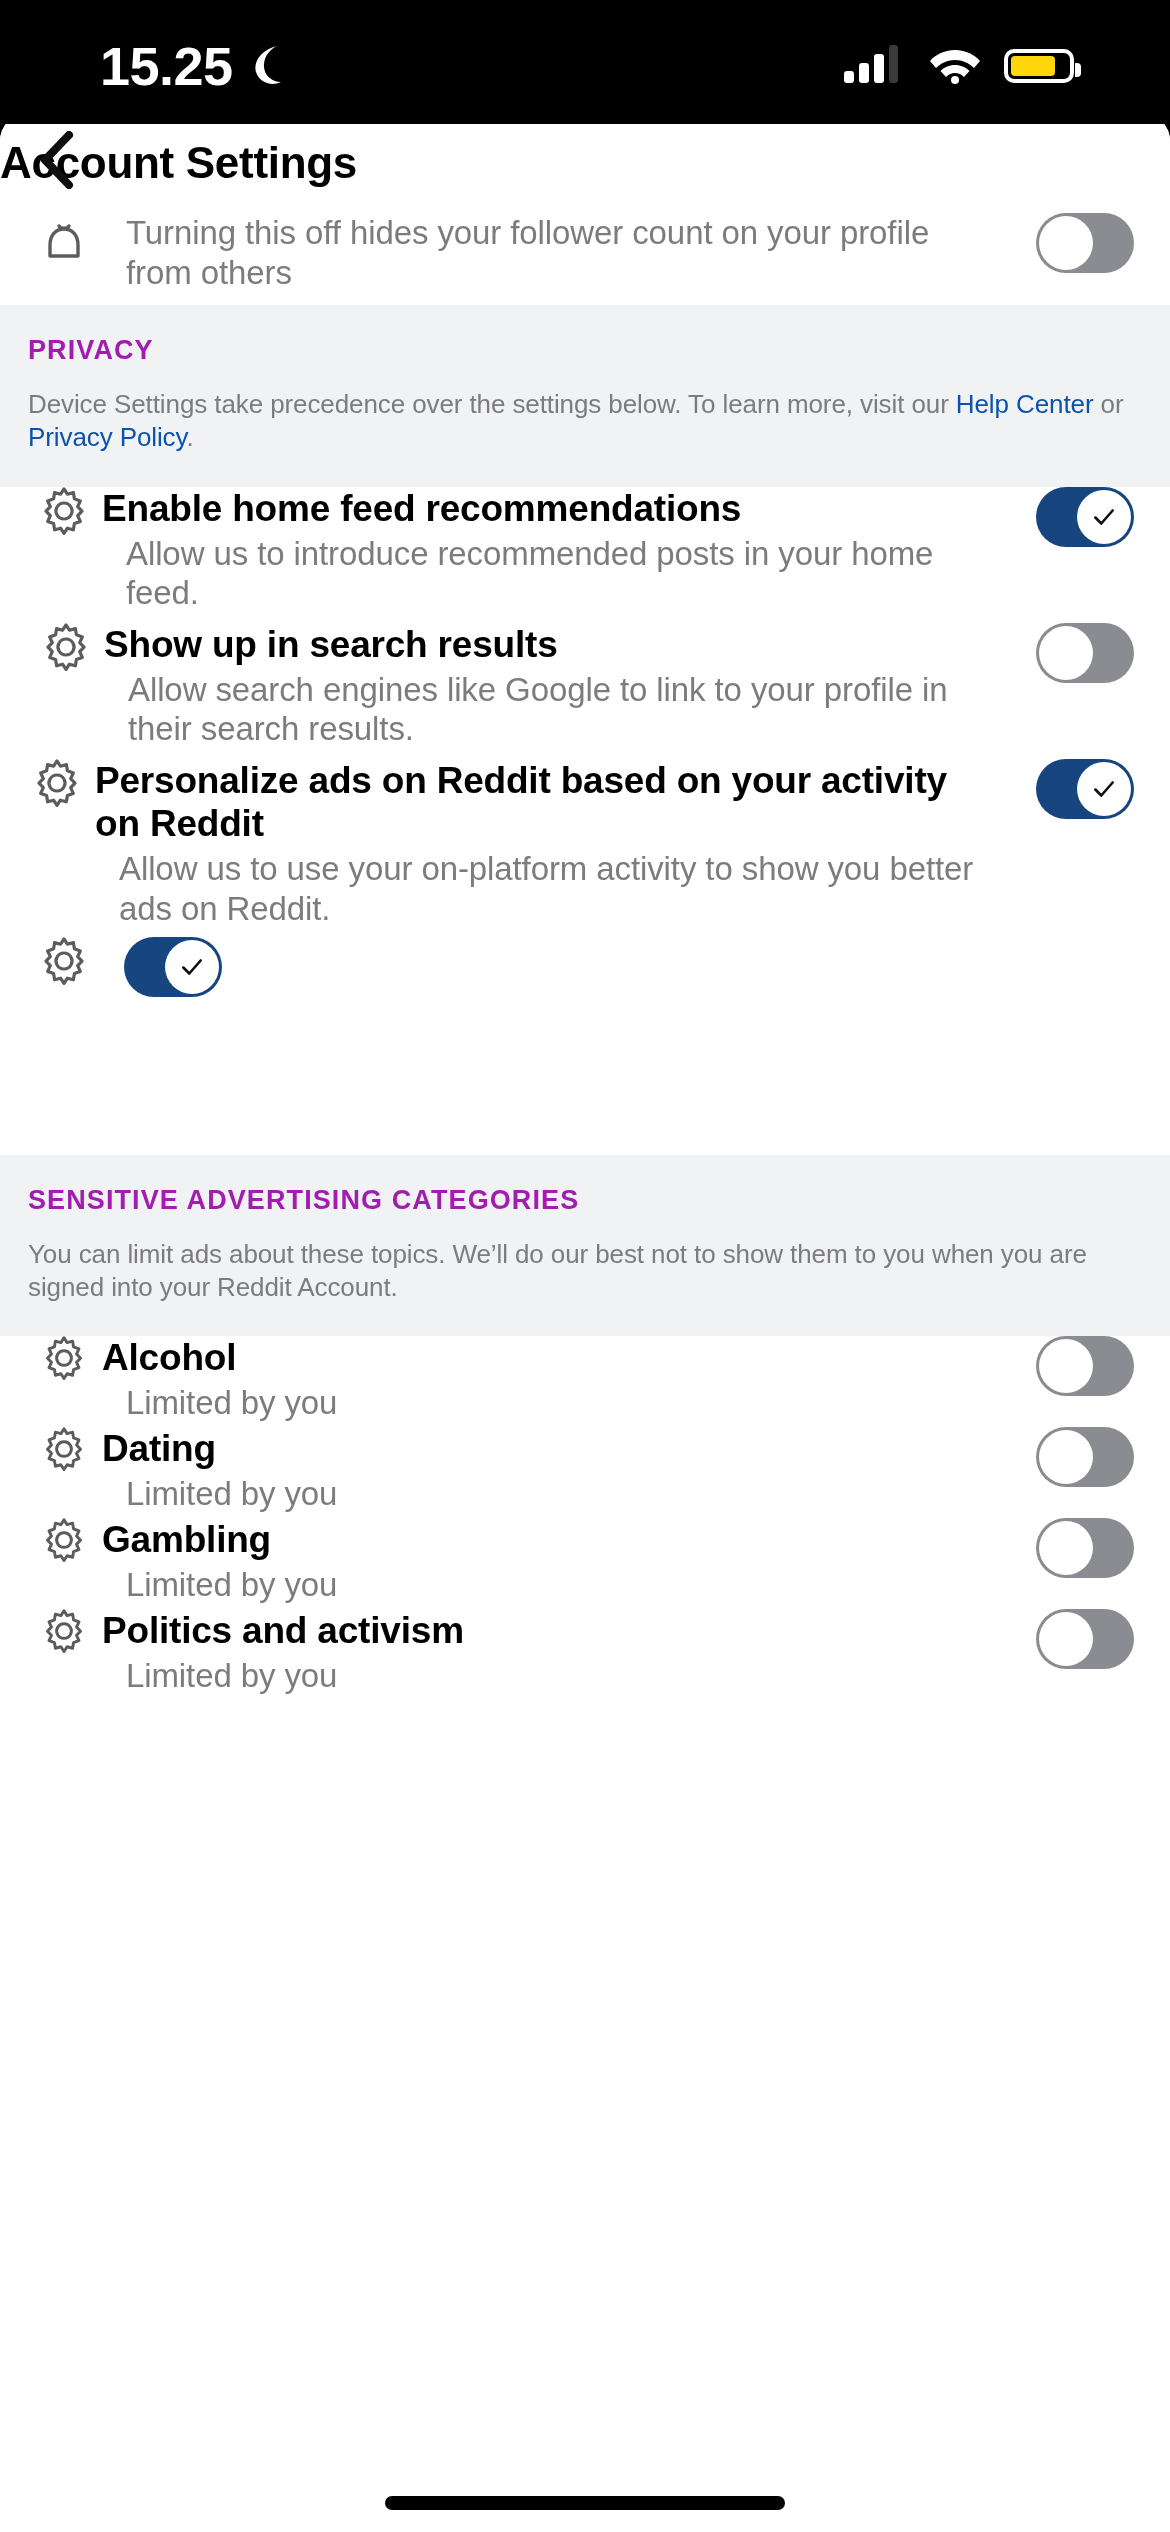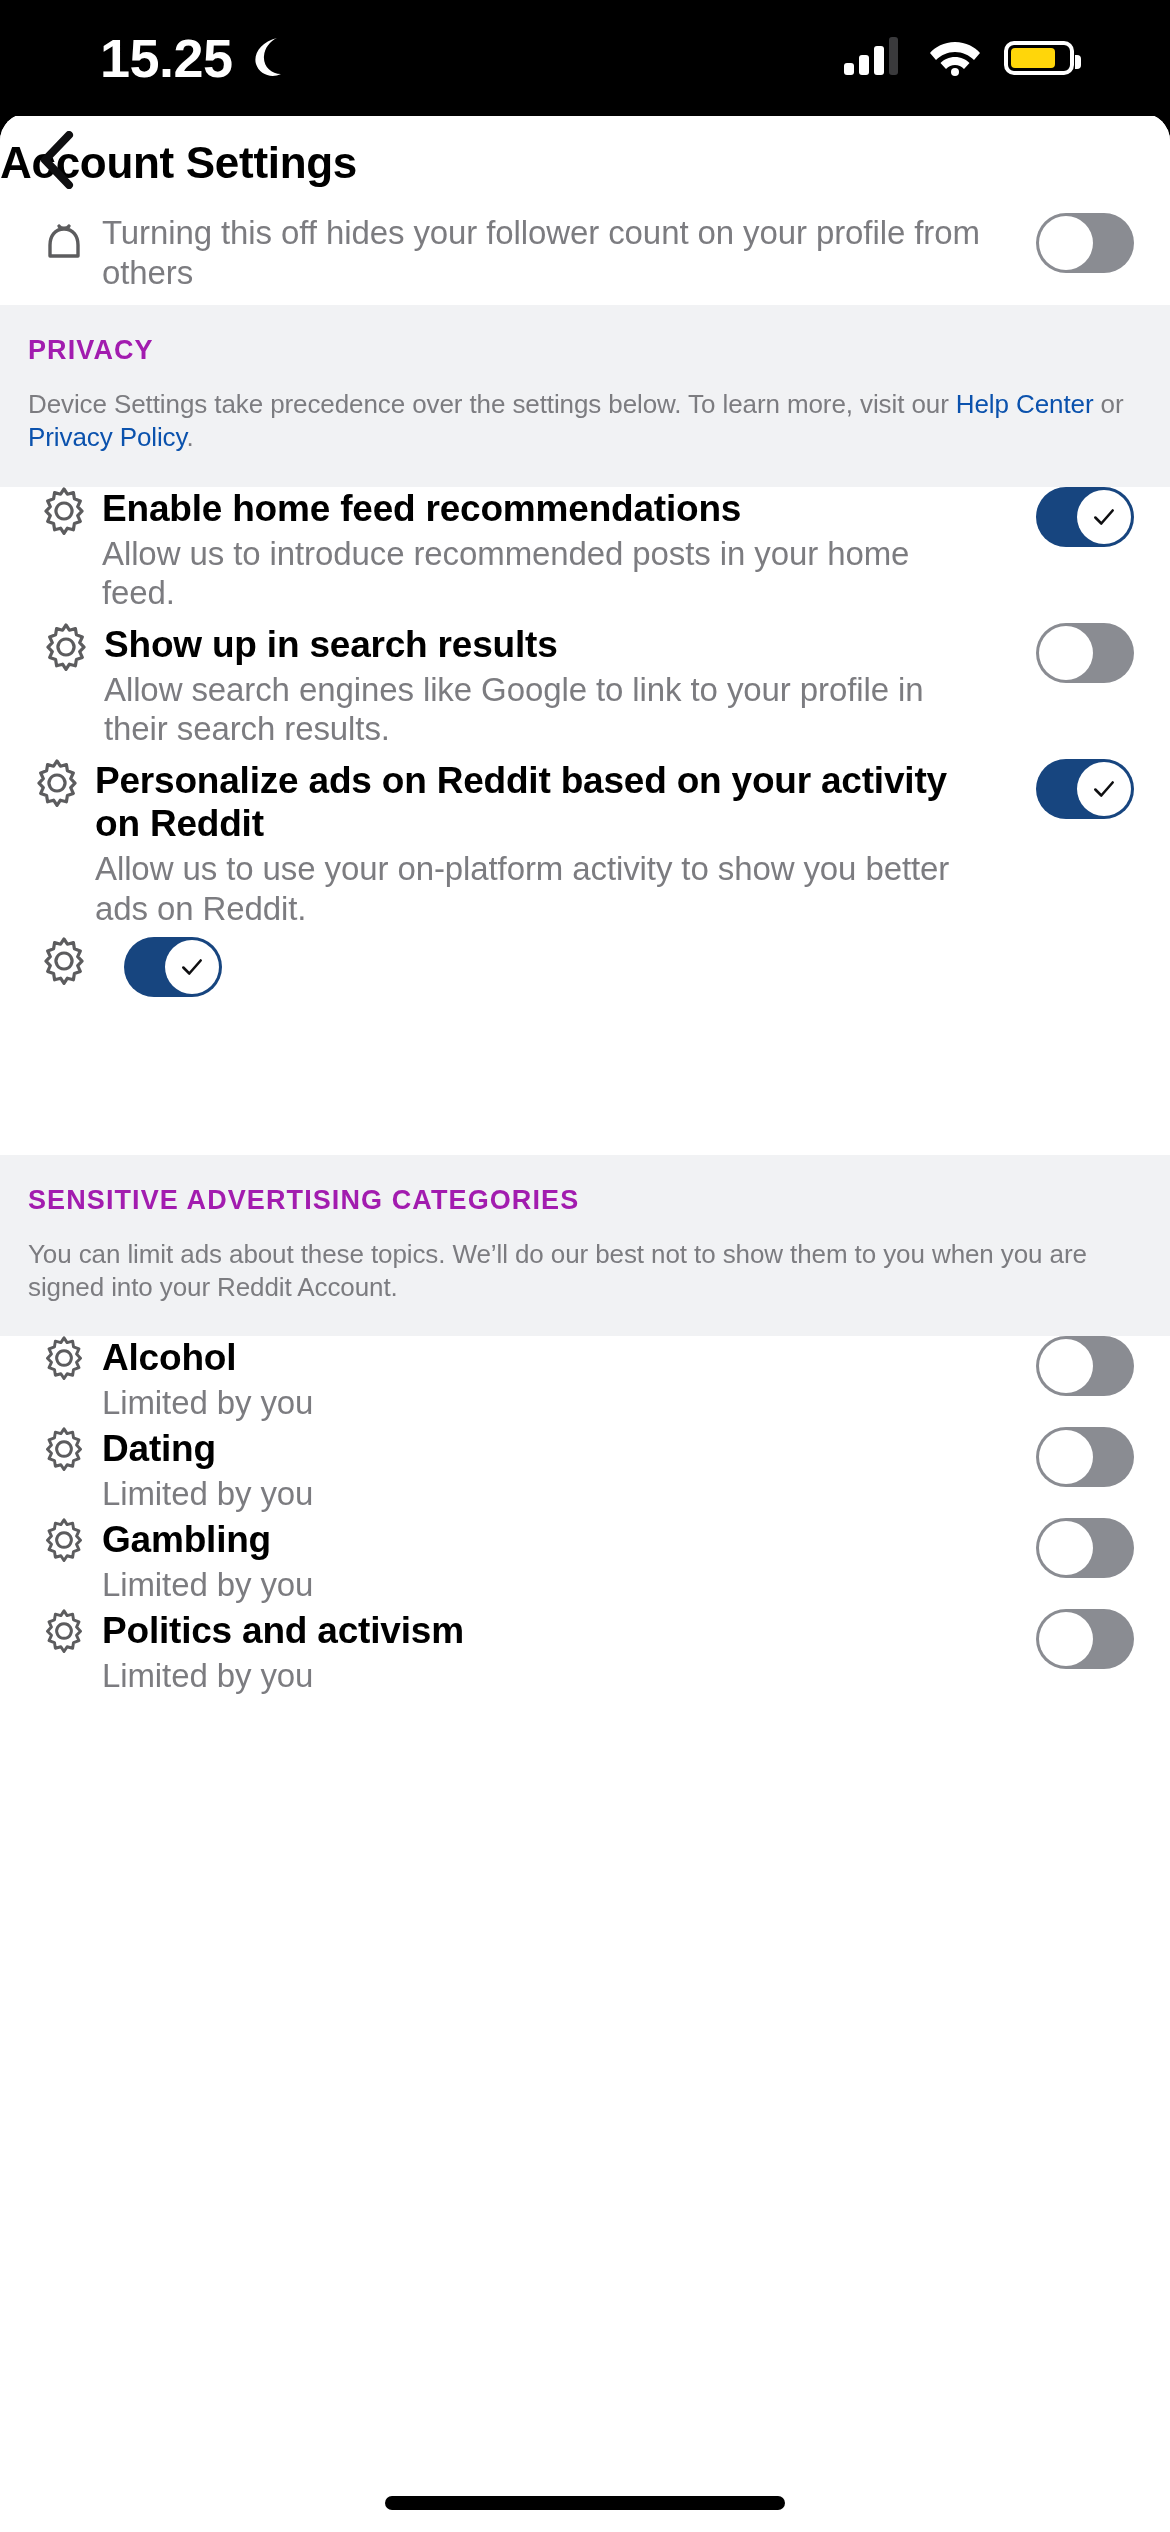--- a/index.html
+++ b/index.html
@@ -16,21 +16,21 @@
     position: relative;
     width: 1170px;
     height: 2532px;
     background: #000000;
     overflow: hidden;
   }
 
   
   .status-bar {
     position: absolute;
-    top: 0; left: 0;
+    top: 8px; left: 0;
     width: 1170px;
     height: 116px;
     background: #000000;
     display: flex;
     align-items: center;
     justify-content: space-between;
     padding: 0 96px 0 100px;
     z-index: 30;
   }
   .status-left {
@@ -158,20 +158,21 @@
     color: #000000;
     line-height: 1.17;
     letter-spacing: -0.2px;
   }
   .row-sub {
     font-size: 33px;
     color: #7c7c80;
     line-height: 1.2;
     margin-top: 4px;
     letter-spacing: -0.1px;
+    margin-left: 24px;
   }
   .row-control {
     flex: 0 0 auto;
     display: flex;
     align-items: center;
     justify-content: flex-end;
     width: 120px;
   }
 
   

